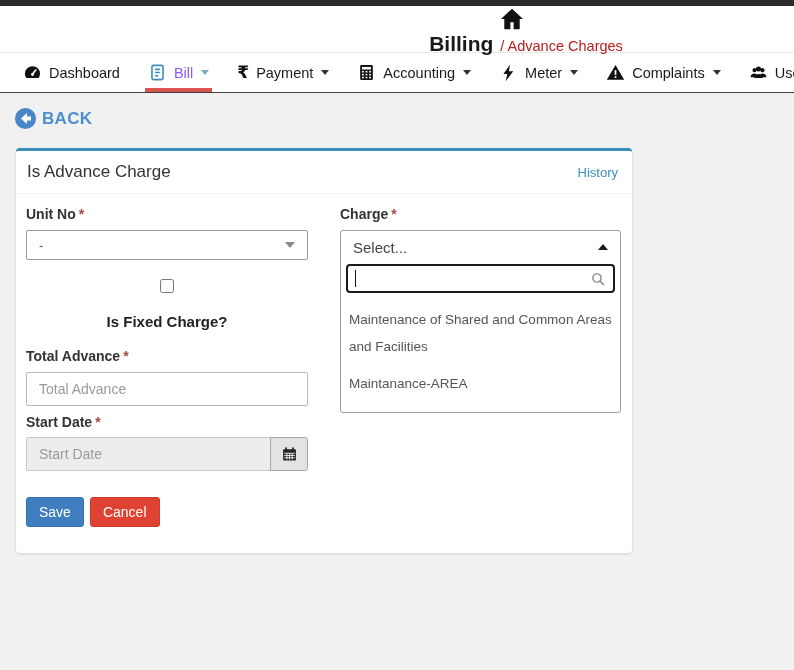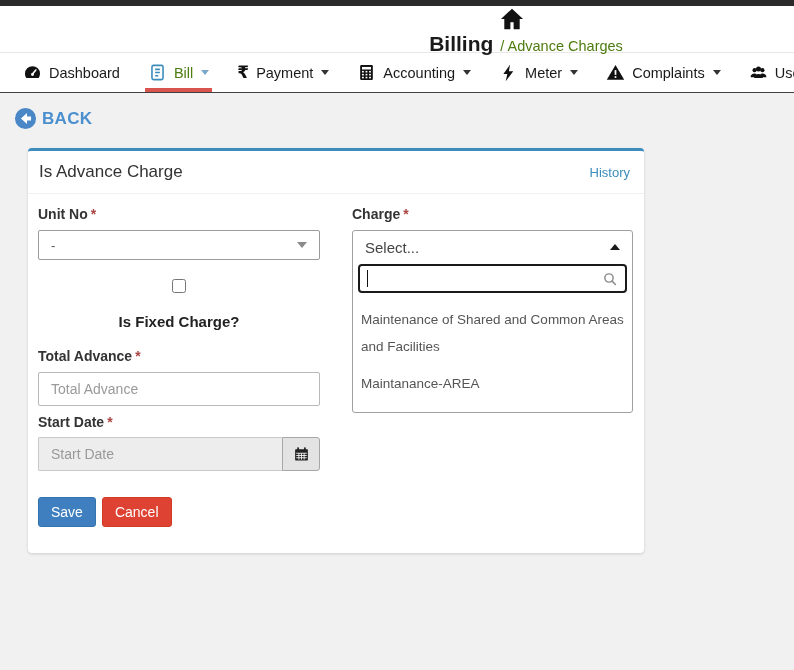--- a/index.html
+++ b/index.html
@@ -12,49 +12,49 @@
   .topbar { height:6px; background:#2b2b2b; width:100%; }
 
   
   .header {
     height:47px; background:#fff; border-bottom:1px solid #e7e7e7;
     display:flex; align-items:center; padding-left:230px;flex-direction:column;
   }
   .home-ic { width:26px; height:26px; display:inline-block; }
   .title-wrap { display:flex; align-items:baseline; margin-left:28px; }
   .app-title { font-size:21px; color:#1a1a1a; font-weight:600; }
-  .breadcrumb { font-size:14.5px; color:#4d7c0f; margin-left:7px; }
+  .breadcrumb { font-size:14.5px; color:#b91c1c; margin-left:7px; }
 
   
   .nav {
     height:40px; background:#fff; border-bottom:1px solid #404040;
     display:flex; align-items:stretch; padding-left:20px; white-space:nowrap;
   }
   .nav-item {
     display:flex; align-items:center; gap:7px; padding:0 3px;
     margin-right:22px; font-size:14.5px; color:#1a1a1a; cursor:pointer;
     border-bottom:4px solid transparent; padding-top:4px;
   }
   .nav-item .nic { width:19px; height:19px; display:inline-block; }
-  .nav-item.active { color:#4d7c0f; border-bottom-color:#d9534f; }
+  .nav-item.active { color:#8b5cf6; border-bottom-color:#d9534f; }
   .rupee { font-size:17px; font-weight:700; color:#111; line-height:19px; }
   .caret-down {
     width:0; height:0; border-left:4px solid transparent; border-right:4px solid transparent;
     border-top:5px solid #333; display:inline-block; margin-left:1px;
   }
   .nav-item.active .caret-down { border-top-color:#7aa7c7; }
 
   
   .back-row { display:flex; align-items:center; gap:5px; padding:14px 0 0 14px; cursor:pointer; }
   .back-circle { width:23px; height:23px; display:inline-block; }
   .back-label { color:#4b8fce; font-size:17px; font-weight:600; letter-spacing:.3px; }
 
   
   .card {
-    position:absolute; left:28px; top:148px; width:616px; min-height:377px;
+    position:absolute; left:16px; top:148px; width:616px; min-height:377px;
     background:#fff; border-top:3px solid #3c8dbc; border-radius:4px;
     box-shadow:0 1px 3px rgba(0,0,0,.15);
   }
   .card-header {
     display:flex; justify-content:space-between; align-items:center;
     padding:11px 14px 11px 11px; border-bottom:1px solid #f0f0f0;
   }
   .card-title { font-size:17px; color:#333; }
   .history-link { font-size:13px; color:#3c8dbc; cursor:pointer; }
 

